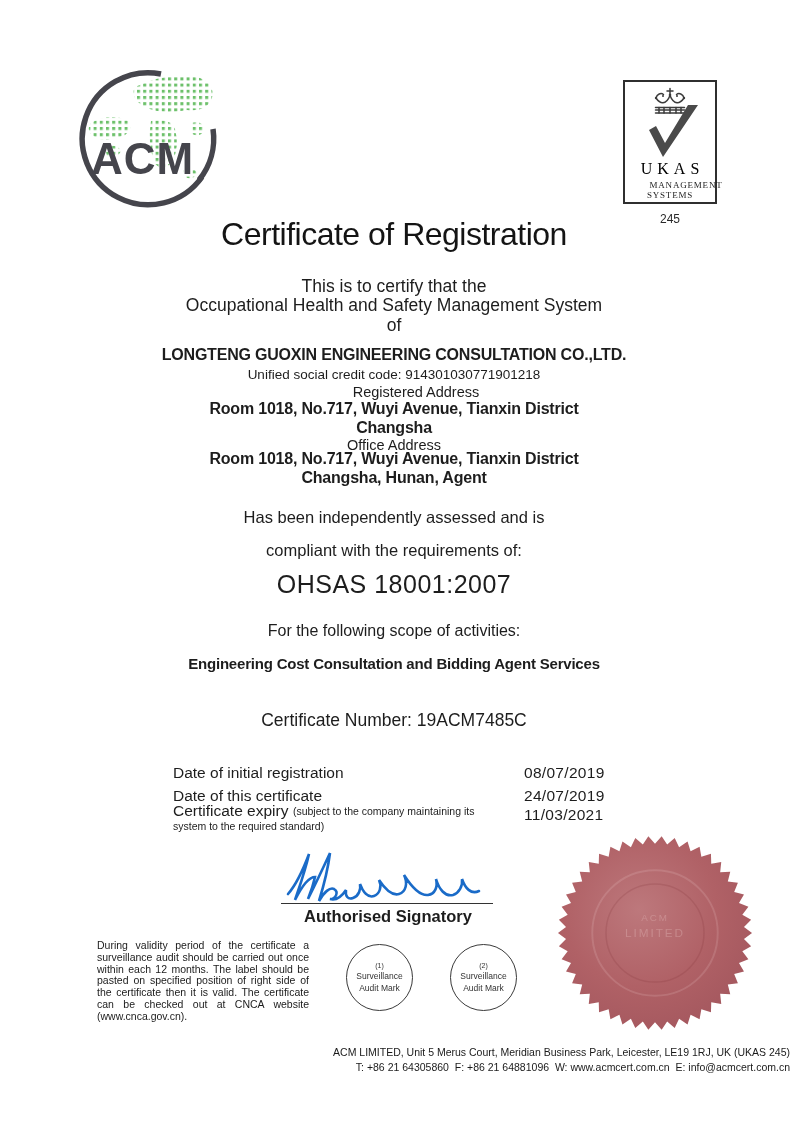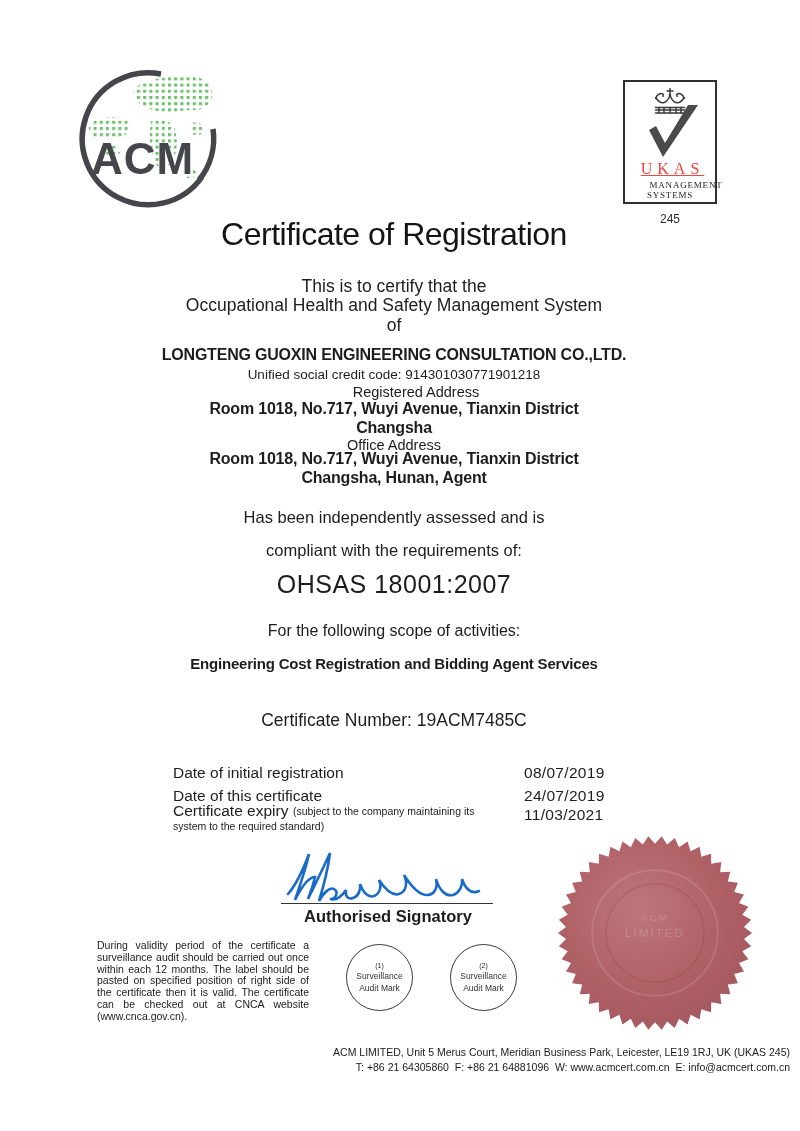--- a/index.html
+++ b/index.html
@@ -14,21 +14,21 @@
   .acm-word{position:absolute;left:16px;top:72px;font-size:44px;font-weight:700;
             color:#45454c;letter-spacing:1px;line-height:1;}
 
   
   .ukas{position:absolute;left:623px;top:80px;width:94px;}
   .ukas-box{position:relative;width:90px;height:120px;border:2px solid #2f2f2f;background:#fff;}
   .ukas-crown{position:absolute;top:5px;left:50%;transform:translateX(-50%);}
   .ukas-check{position:absolute;top:21px;left:13px;}
   .ukas-name{position:absolute;top:78px;left:0;width:100%;text-align:center;
              font-family:"Liberation Serif","DejaVu Serif",serif;font-size:16px;
-             letter-spacing:5px;text-indent:5px;color:#ef4444;text-decoration:underline;}
+             letter-spacing:5px;text-indent:5px;color:#000000;}
   .ukas-m{position:absolute;top:98px;left:0;width:100%;text-align:center;
           font-family:"Liberation Serif","DejaVu Serif",serif;font-size:9px;letter-spacing:0.8px;padding-left:16px;}
   .ukas-s{position:absolute;top:108px;left:0;width:100%;text-align:center;
           font-family:"Liberation Serif","DejaVu Serif",serif;font-size:9px;letter-spacing:0.8px;}
   .ukas-num{margin-top:8px;text-align:center;font-size:12px;color:#2a2a2a;}
 
   
   .title{top:216px;font-size:32px;letter-spacing:-0.5px;color:#141414;}
   .intro1{top:276px;font-size:17.5px;}
   .intro2{top:295px;font-size:17.5px;}
@@ -151,21 +151,21 @@
   <div class="cline addr-label offlabel">Office Address</div>
   <div class="cline addr-line offline1 bold">Room 1018, No.717, Wuyi Avenue, Tianxin District</div>
   <div class="cline addr-line offline2 bold">Changsha, Hunan, Agent</div>
 
   <div class="cline assess1">Has been independently assessed and is</div>
   <div class="cline assess2">compliant with the requirements of:</div>
 
   <div class="cline standard">OHSAS 18001:2007</div>
 
   <div class="cline scopelabel">For the following scope of activities:</div>
-  <div class="cline scopevalue bold">Engineering Cost Registration and Bidding Agent Services</div>
+  <div class="cline scopevalue bold">Engineering Cost Consultation and Bidding Agent Services</div>
 
   <div class="cline certnum">Certificate Number: 19ACM7485C</div>
 
   <div class="dlabel" style="top:764px">Date of initial registration</div>
   <div class="dvalue" style="top:764px">08/07/2019</div>
   <div class="dlabel" style="top:787px">Date of this certificate</div>
   <div class="dvalue" style="top:787px">24/07/2019</div>
   <div class="expiry-block">
     <span class="expiry-label">Certificate expiry</span>
     <span class="expiry-note">(subject to the company maintaining its system to the required standard)</span>

